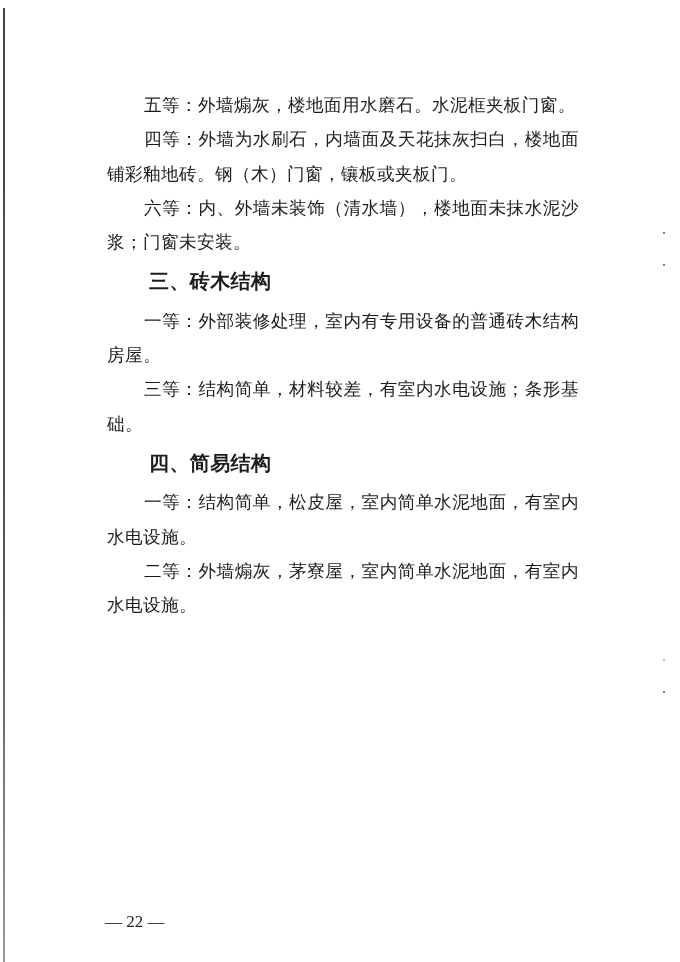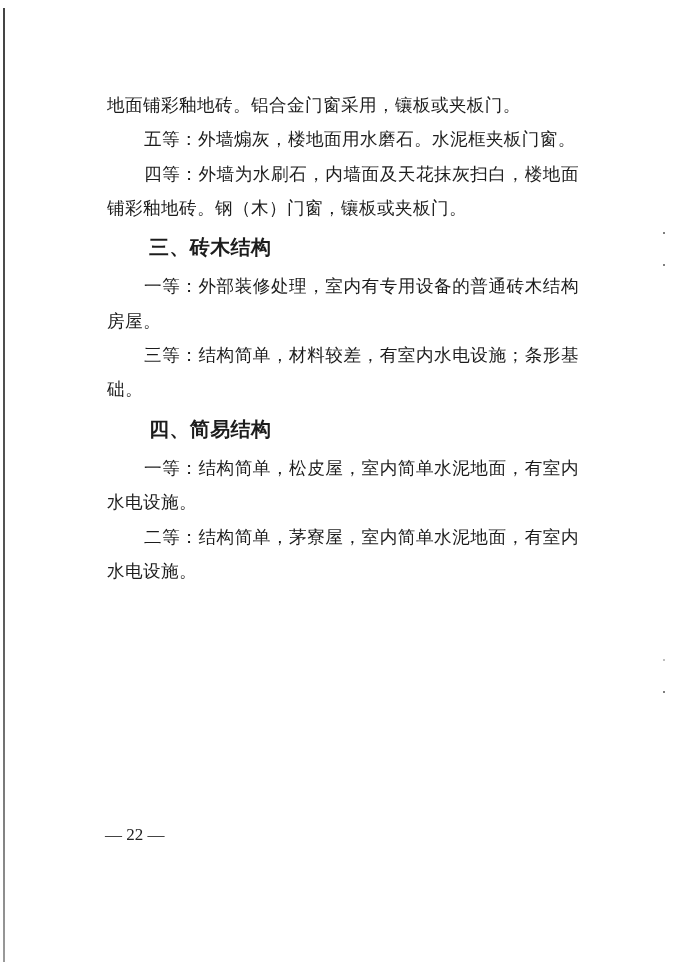--- a/index.html
+++ b/index.html
@@ -8,37 +8,37 @@
   .left-rule { position: absolute; left: 3px; top: 8px; width: 2px; height: 954px;
                background: linear-gradient(#444, #555 60%, #9a9a9a); }
   .speck { position: absolute; width: 2px; height: 2px; background: #555; border-radius: 1px; }
   .content { position: absolute; left: 107px; top: 88px; width: 472px; }
   .para { margin: 0; font-size: 17.6px; line-height: 34.3px; text-align: justify;
           text-align-last: left; letter-spacing: 0.4px; }
   .para.indent { text-indent: 37px; }
   .heading { margin: 5px; font-size: 20px; line-height: 34.3px; text-indent: 37px;
              font-weight: bold; font-family: "DejaVu Sans", "Liberation Sans", sans-serif;
              letter-spacing: 0.4px; }
-  .page-number { position: absolute; left: 105px; top: 825px; font-size: 17px;
+  .page-number { position: absolute; left: 105px; top: 912px; font-size: 17px;
                  font-family: "Liberation Serif", "DejaVu Serif", serif; color: #222; }
 </style>
 </head>
 <body>
 
 <div class="left-rule"></div>
 <div class="speck" style="left:663px; top:232px;"></div>
 <div class="speck" style="left:663px; top:264px;"></div>
 <div class="speck" style="left:663px; top:659px; background:#aaa;"></div>
 <div class="speck" style="left:663px; top:691px;"></div>
 
 <div class="content">
-  <p class="para">地面铺彩釉地砖。铝合金门窗采用，镶板或夹板门。</p>
   <p class="para indent">五等：外墙煽灰，楼地面用水磨石。水泥框夹板门窗。</p>
   <p class="para indent">四等：外墙为水刷石，内墙面及天花抹灰扫白，楼地面铺彩釉地砖。钢（木）门窗，镶板或夹板门。</p>
+  <p class="para indent">六等：内、外墙未装饰（清水墙），楼地面未抹水泥沙浆；门窗未安装。</p>
   <p class="heading">三、砖木结构</p>
   <p class="para indent">一等：外部装修处理，室内有专用设备的普通砖木结构房屋。</p>
   <p class="para indent">三等：结构简单，材料较差，有室内水电设施；条形基础。</p>
   <p class="heading">四、简易结构</p>
   <p class="para indent">一等：结构简单，松皮屋，室内简单水泥地面，有室内水电设施。</p>
-  <p class="para indent">二等：结构简单，茅寮屋，室内简单水泥地面，有室内水电设施。</p>
+  <p class="para indent">二等：外墙煽灰，茅寮屋，室内简单水泥地面，有室内水电设施。</p>
 </div>
 
 <div class="page-number">— 22 —</div>
 
 </body></html>

